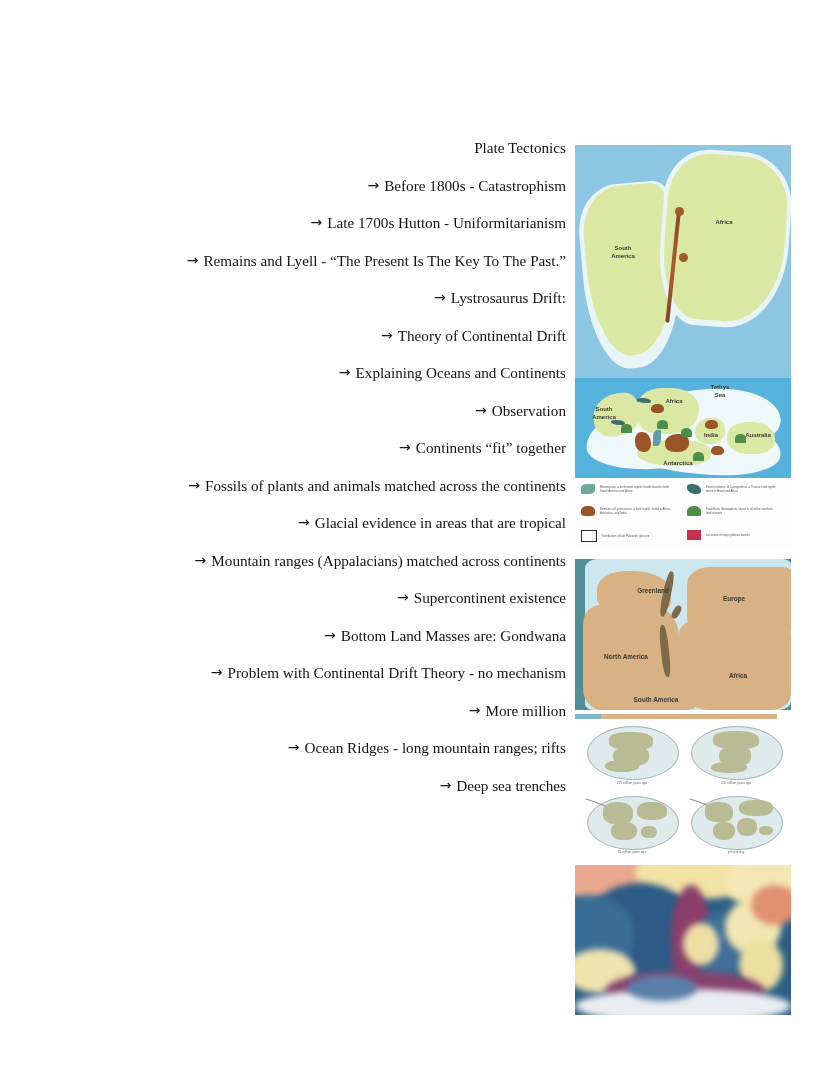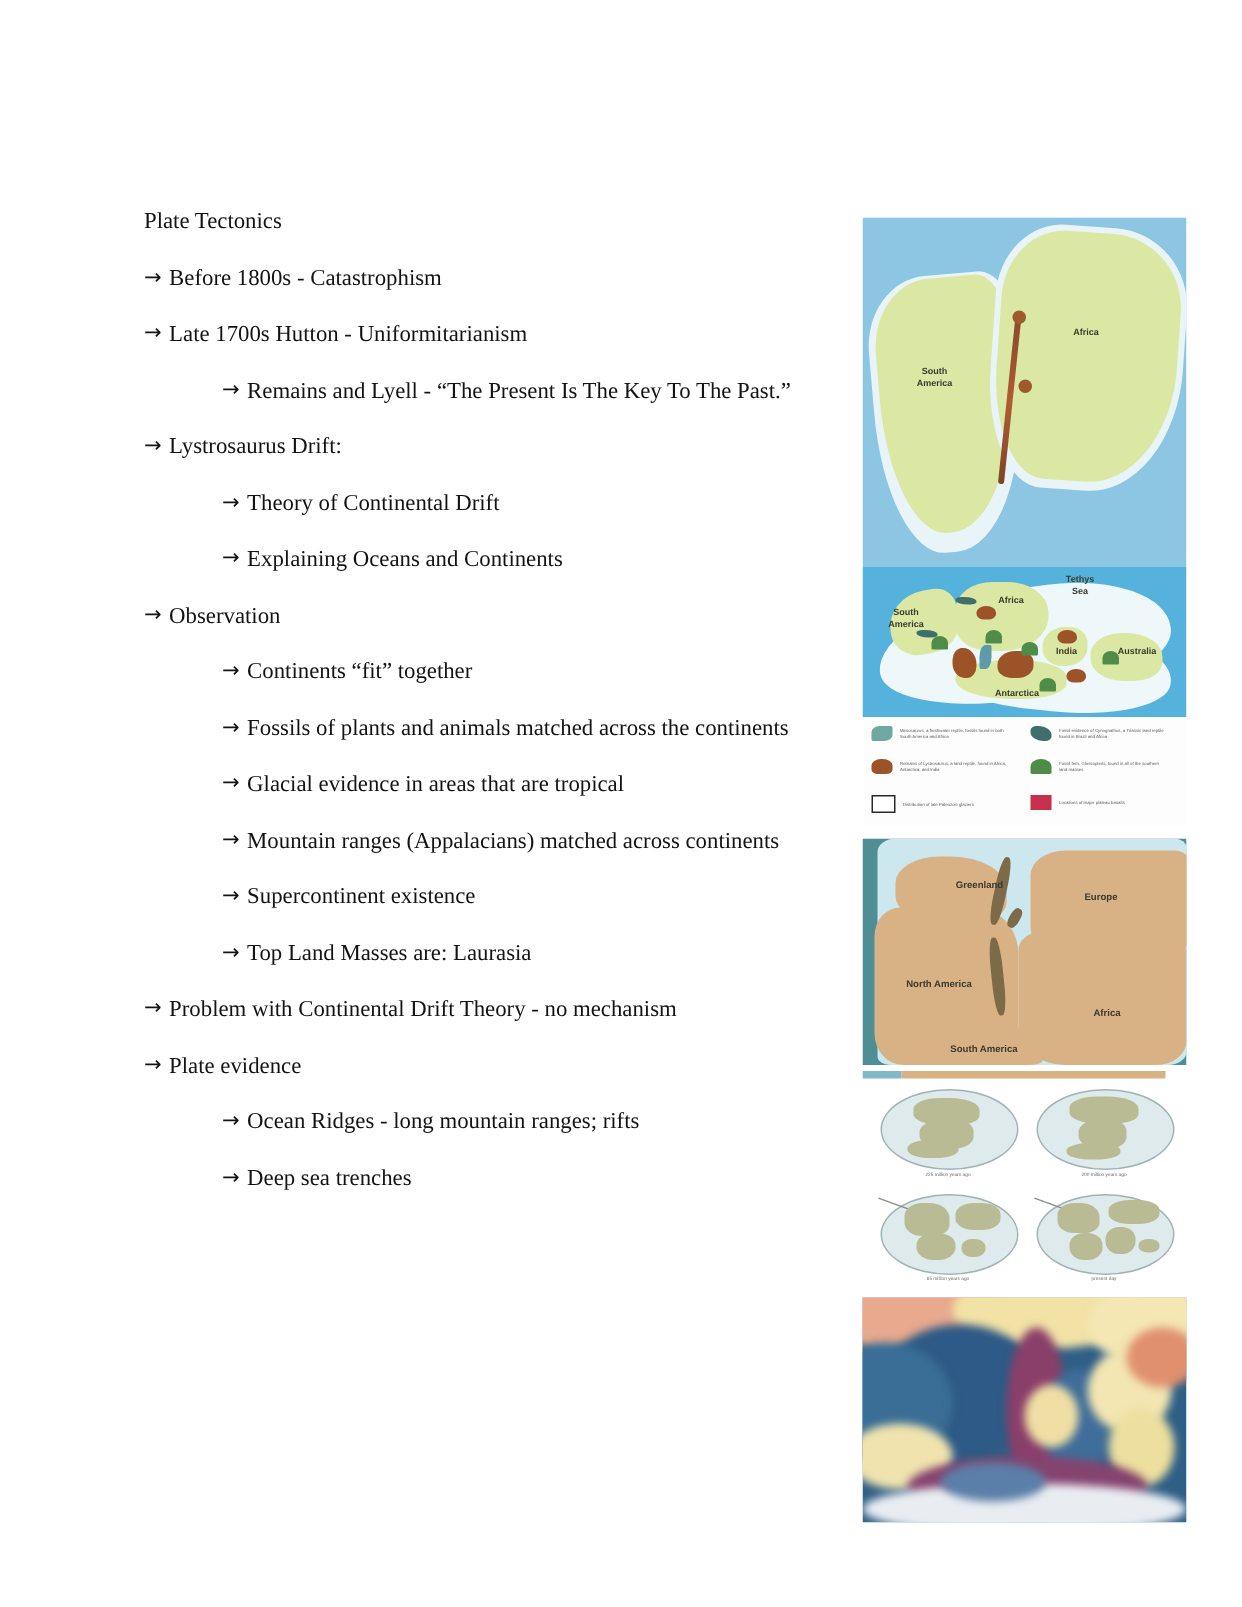--- a/index.html
+++ b/index.html
@@ -30,20 +30,21 @@
     font-weight: bold;
     letter-spacing: 0.2px;
   }
 
   
   .notes {
     position: absolute;
     left: 96px;
     top: 140px;
     width: 470px;
+    text-align: right;
   }
   .note-line {
     font-size: 15.2px;
     line-height: 1.0;
     margin-bottom: 22.3px;
     white-space: nowrap;
     color: #131313;
   }
   .note-line.lvl0 { padding-left: 0px; }
   .note-line.lvl1 { padding-left: 52px; }
@@ -204,23 +205,23 @@
       <div class="note-line lvl1"><span class="arrow">→</span><span>Remains and Lyell - “The Present Is The Key To The Past.”</span></div>
       <div class="note-line lvl0"><span class="arrow">→</span><span>Lystrosaurus Drift:</span></div>
       <div class="note-line lvl1"><span class="arrow">→</span><span>Theory of Continental Drift</span></div>
       <div class="note-line lvl1"><span class="arrow">→</span><span>Explaining Oceans and Continents</span></div>
       <div class="note-line lvl0"><span class="arrow">→</span><span>Observation</span></div>
       <div class="note-line lvl1"><span class="arrow">→</span><span>Continents “fit” together</span></div>
       <div class="note-line lvl1"><span class="arrow">→</span><span>Fossils of plants and animals matched across the continents</span></div>
       <div class="note-line lvl1"><span class="arrow">→</span><span>Glacial evidence in areas that are tropical</span></div>
       <div class="note-line lvl1"><span class="arrow">→</span><span>Mountain ranges (Appalacians) matched across continents</span></div>
       <div class="note-line lvl1"><span class="arrow">→</span><span>Supercontinent existence</span></div>
-      <div class="note-line lvl1"><span class="arrow">→</span><span>Top Land Masses are: Laurasia</span></div>
+      <div class="note-line lvl1"><span class="arrow">→</span><span>Bottom Land Masses are: Gondwana</span></div>
       <div class="note-line lvl0"><span class="arrow">→</span><span>Problem with Continental Drift Theory - no mechanism</span></div>
-      <div class="note-line lvl0"><span class="arrow">→</span><span>Plate evidence</span></div>
+      <div class="note-line lvl0"><span class="arrow">→</span><span>More million</span></div>
       <div class="note-line lvl1"><span class="arrow">→</span><span>Ocean Ridges - long mountain ranges; rifts</span></div>
       <div class="note-line lvl1"><span class="arrow">→</span><span>Deep sea trenches</span></div>
     </div>
 
   <div class="figures">
 
     <div class="figure fig-fit">
       <div class="ocean-1"></div>
       <div class="sa-shelf"></div>
       <div class="sa-land"></div>

